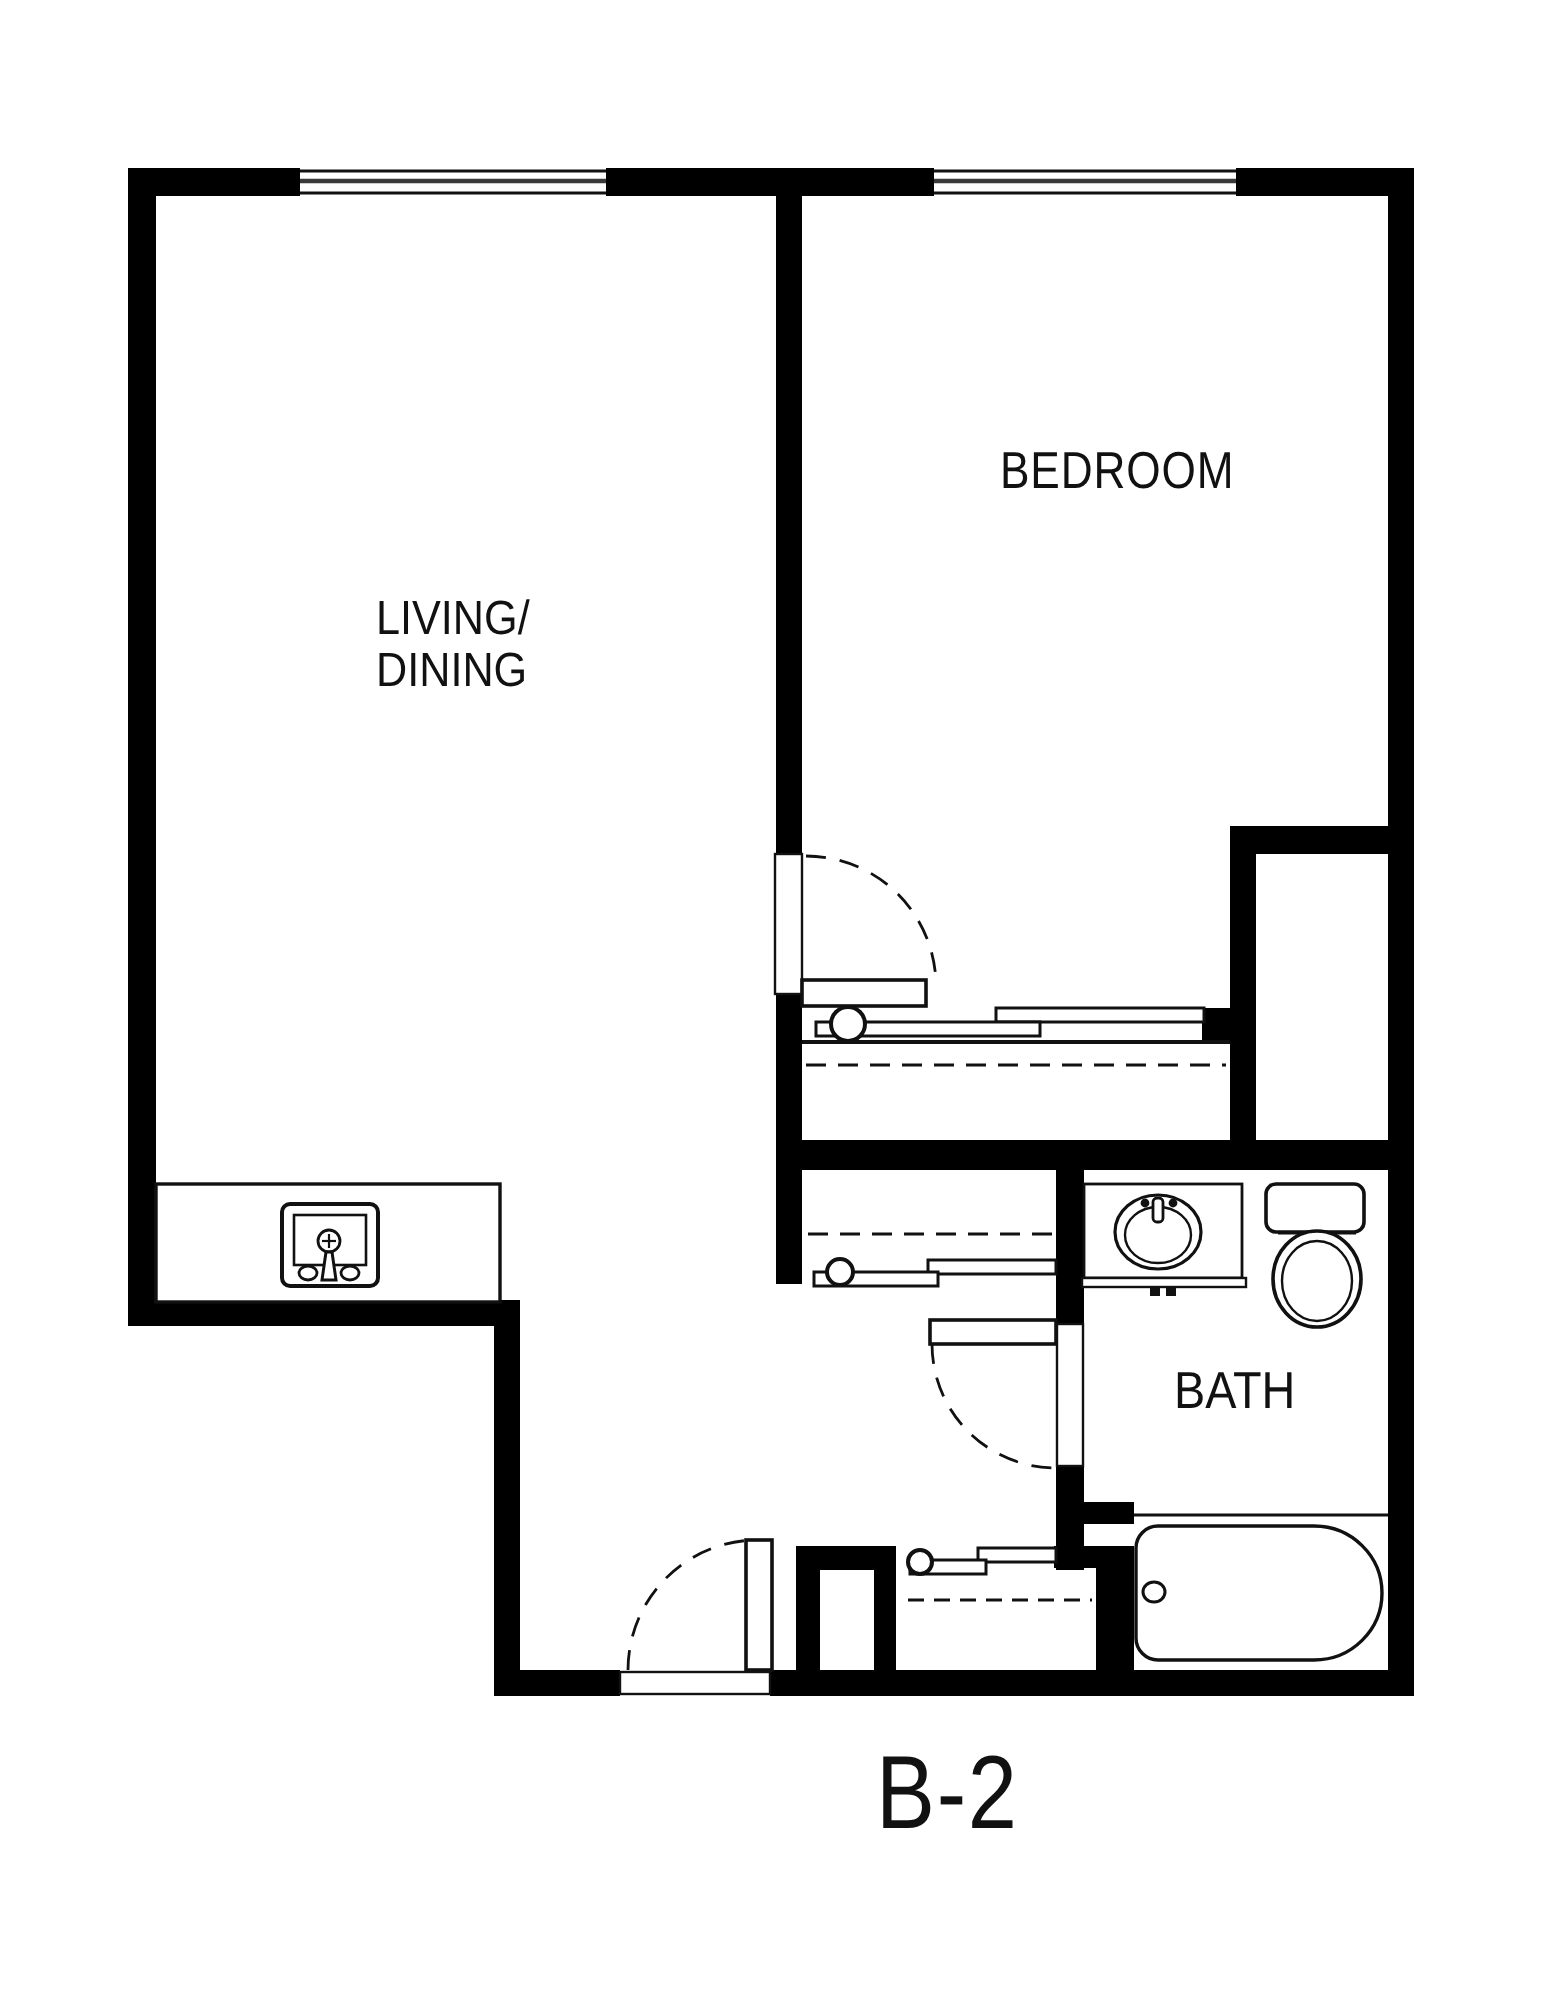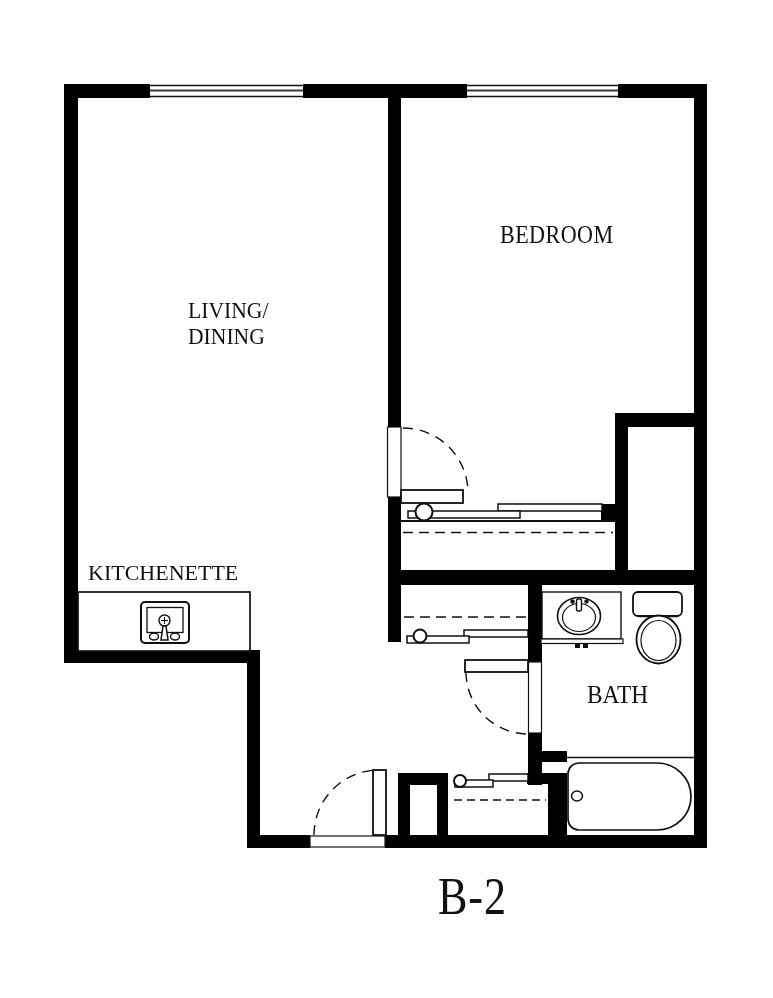--- a/index.html
+++ b/index.html
@@ -1,17 +1,17 @@
 <!DOCTYPE html>
 <html style="--wall: #000000; --bg: #ffffff; --ink: #111111;"><head>
 <meta charset="utf-8">
 <style>
   html,body{margin:0;padding:0;background:#fff;}
   #stage{position:relative;width:773px;height:998px;background:var(--bg,#fff);overflow:hidden;
-         font-family:Liberation Serif, serif;}
+         font-family:Liberation Sans, sans-serif;}
   svg{position:absolute;left:0;top:0;}
   .wall{fill:var(--wall,#000);}
   .wfill{fill:#fff;}
   .ln{stroke:var(--ink,#111);fill:none;}
   .openrect{fill:#fff;stroke:var(--ink,#111);}
   .dash{stroke:var(--ink,#111);fill:none;}
   .lbl{position:absolute;color:var(--ink,#111);white-space:nowrap;line-height:1;
        transform-origin:left top;}
   .lbl-bedroom{left:500px;top:222px;font-size:26px;letter-spacing:.5px;transform:scaleX(.85);}
   .lbl-living{left:188px;top:297px;font-size:24px;line-height:26px;transform:scaleX(.9);}
@@ -150,16 +150,15 @@
            A 11 11 0 0 1 568 819 V 774 A 11 11 0 0 1 579 763 Z"></path>
       <ellipse class="ln" cx="577" cy="796" rx="5.5" ry="5" stroke-width="1.5"></ellipse>
     </g>
   </svg>
 
   <div class="lbl lbl-bedroom">BEDROOM</div>
   <div class="lbl lbl-living">
     <div>LIVING/</div>
     <div>DINING</div>
   </div>
-  <div class="lbl lbl-kitchenette">KITCHENETTE</div>
   <div class="lbl lbl-bath">BATH</div>
   <div class="lbl lbl-unit">B-2</div>
 </div>
 
 </body></html>

